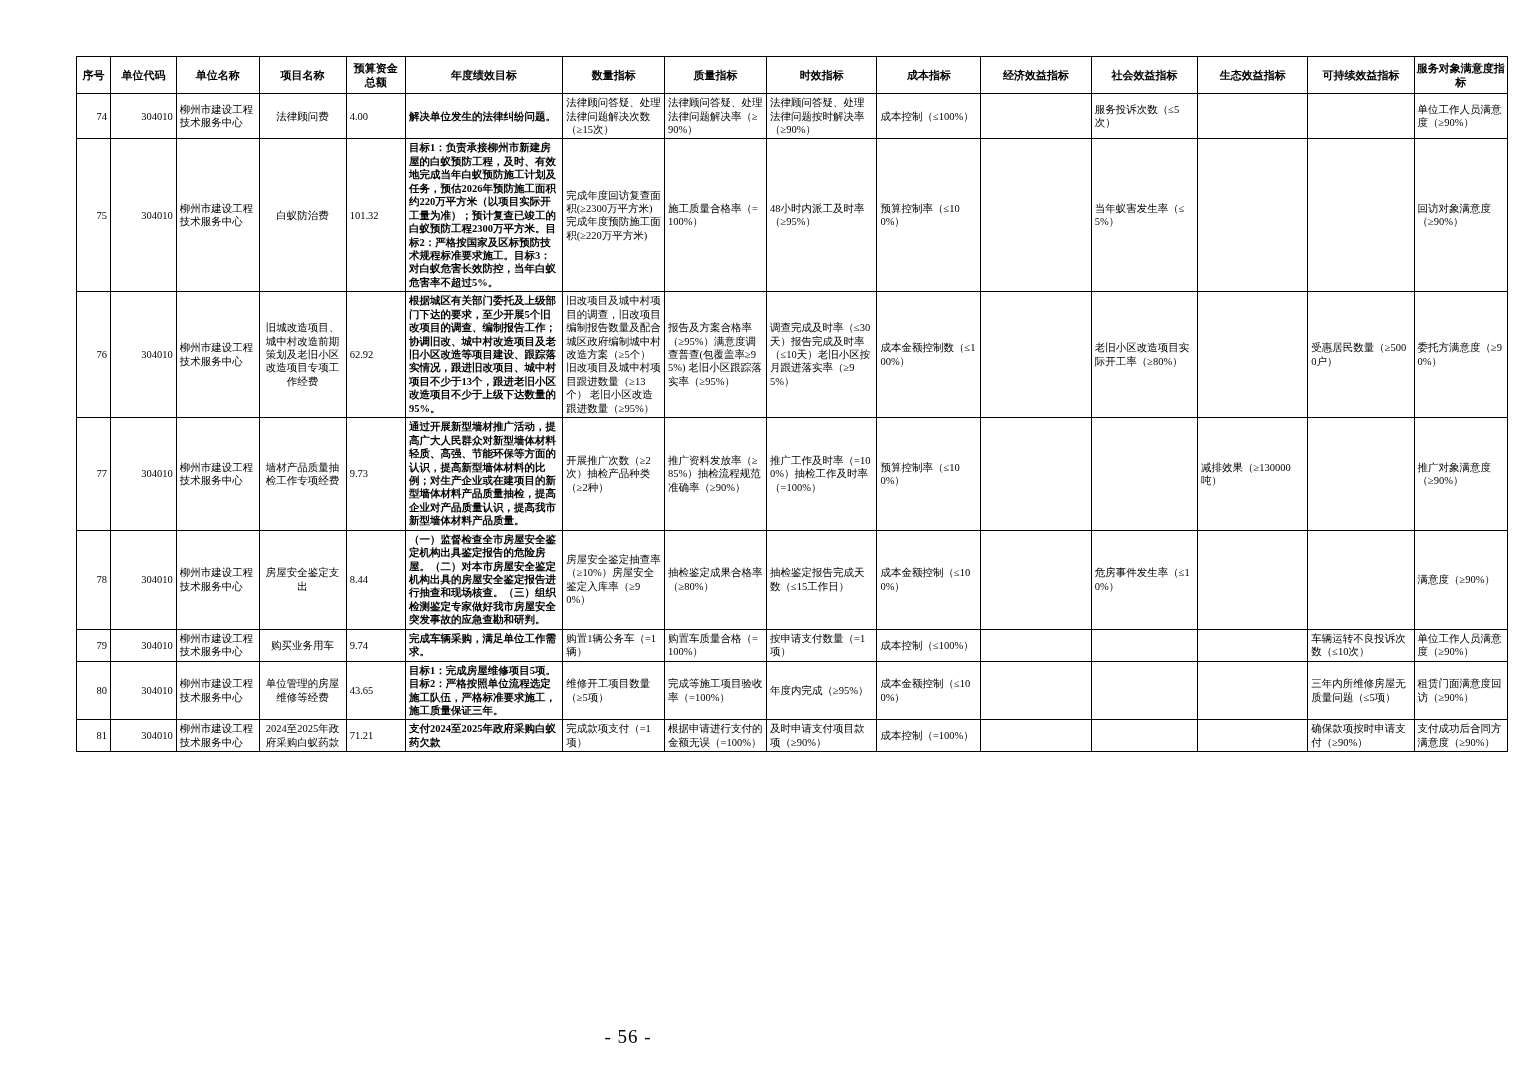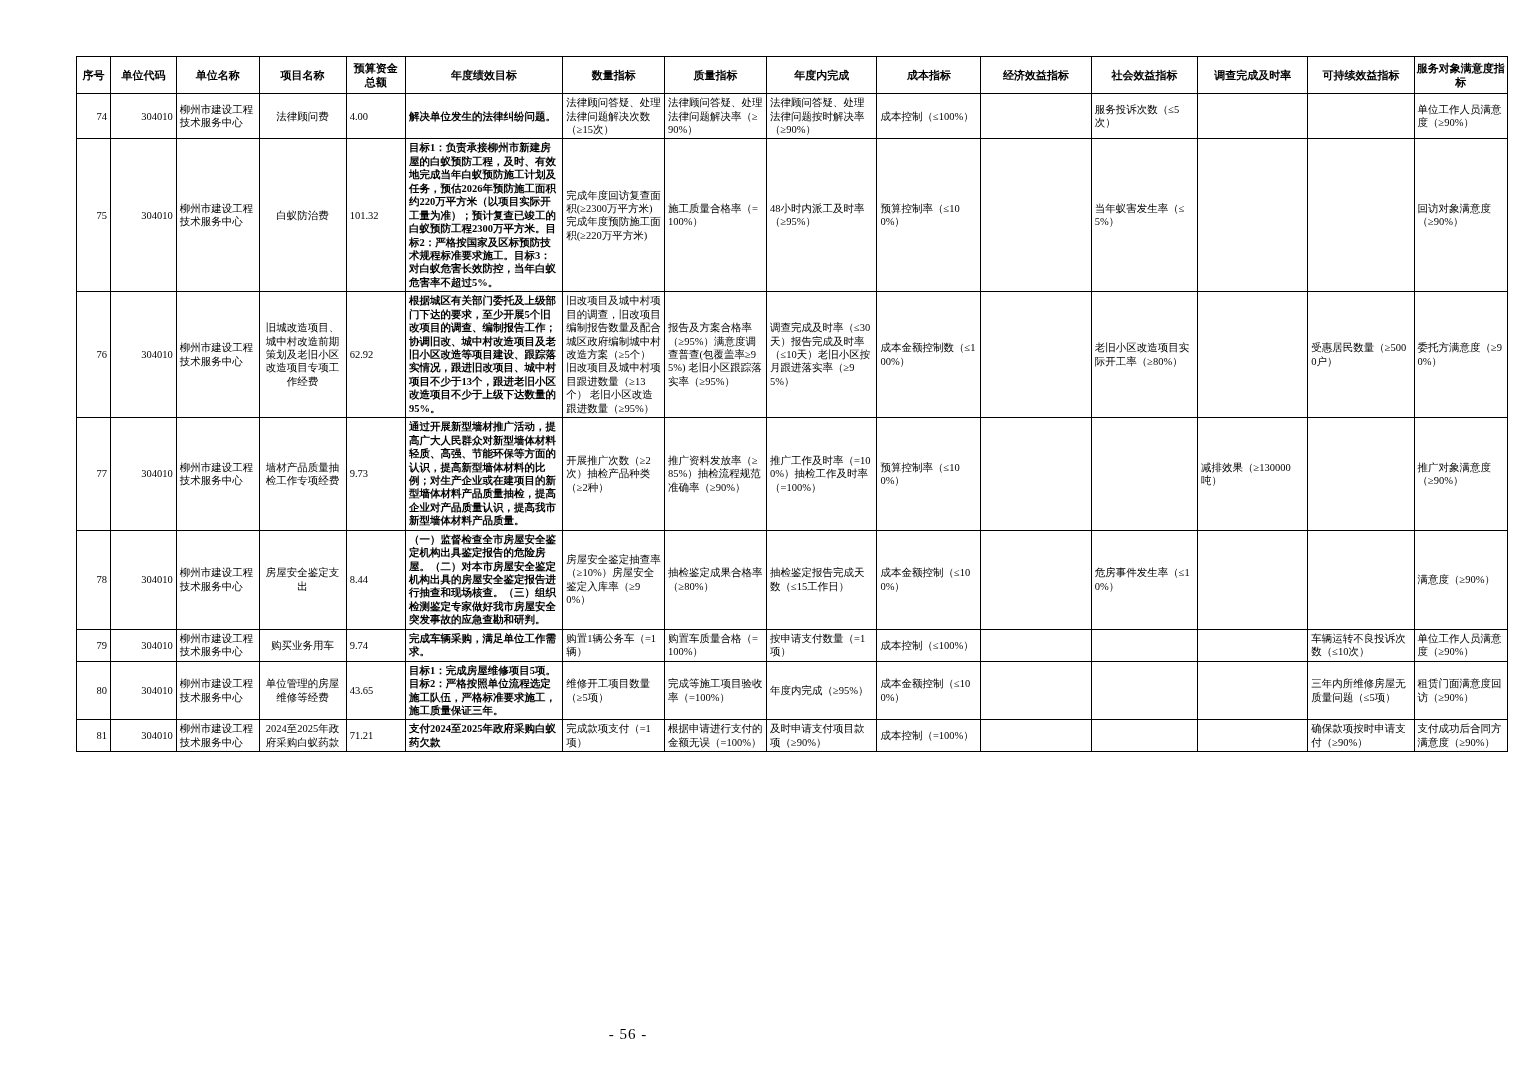--- a/index.html
+++ b/index.html
@@ -73,21 +73,21 @@
   td.goal { text-align: left; font-size: 10.5px; font-weight: bold; }
   td.ind { text-align: left; font-size: 10.5px; }
   td.blank { }
 
   .footer {
     position: absolute;
     left: 0;
     top: 1026px;
     width: 1256px;
     text-align: center;
-    font-size: 15px;
+    font-size: 19px;
     font-family: "Liberation Serif", serif;
     letter-spacing: 1px;
   }
 </style>
 </head>
 <body>
 
 <div class="page">
   <div class="table-wrap">
     <table class="perf">
@@ -111,25 +111,25 @@
       <thead>
         <tr>
           <th>序号</th>
           <th>单位代码</th>
           <th>单位名称</th>
           <th>项目名称</th>
           <th>预算资金总额</th>
           <th>年度绩效目标</th>
           <th>数量指标</th>
           <th>质量指标</th>
-          <th>年度内完成</th>
+          <th>时效指标</th>
           <th>成本指标</th>
           <th>经济效益指标</th>
           <th>社会效益指标</th>
-          <th>调查完成及时率</th>
+          <th>生态效益指标</th>
           <th>可持续效益指标</th>
           <th>服务对象满意度指标</th>
         </tr>
       </thead>
       <tbody>
         <tr>
           <td class="idx">74</td>
           <td class="code">304010</td>
           <td class="unit">柳州市建设工程技术服务中心</td>
           <td class="proj">法律顾问费</td>

